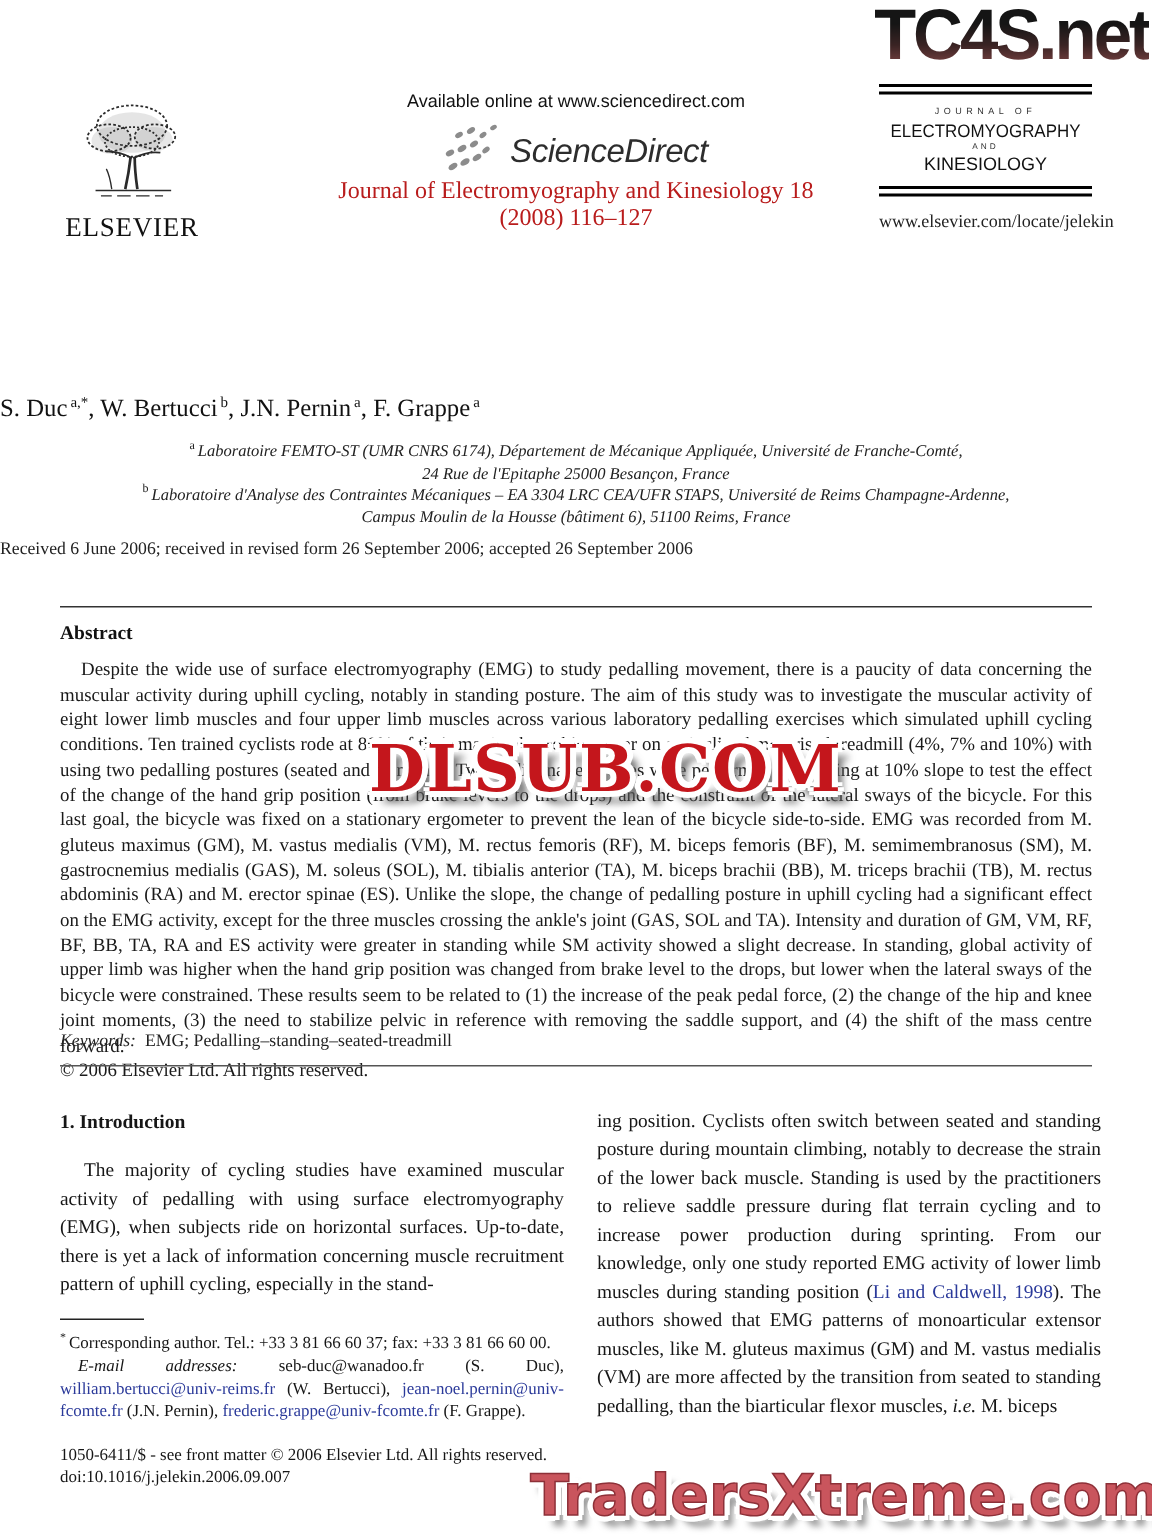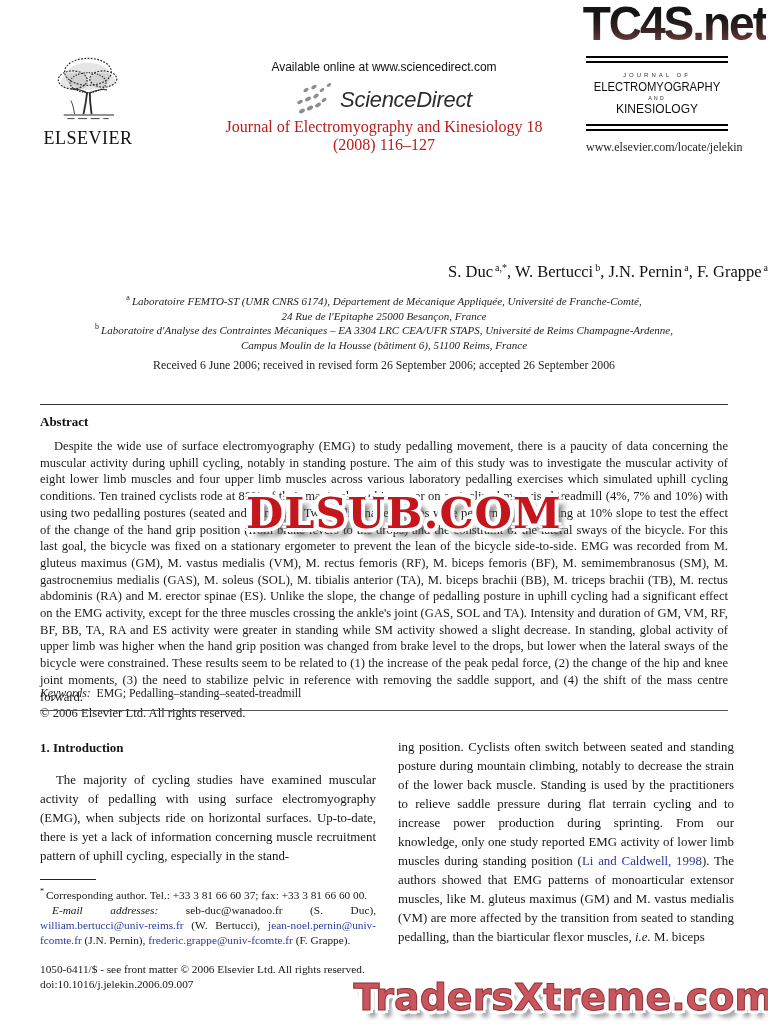--- a/index.html
+++ b/index.html
@@ -31,44 +31,44 @@
     font-family:"DejaVu Sans","Liberation Sans",sans-serif;font-weight:bold;
     font-size:38px;line-height:1;letter-spacing:0px;color:#c9555d;
     -webkit-text-stroke:1px #8d3038;
     text-shadow:
       -3px -3px 0 #fff,3px -3px 0 #fff,-3px 3px 0 #fff,3px 3px 0 #fff,
       -4px 0 0 #fff,4px 0 0 #fff,0 -4px 0 #fff,0 4px 0 #fff,
       6px 7px 4px rgba(120,120,120,.75);
   }
   
   .header{position:absolute;top:52px;left:40px;right:40px;height:115px;}
-  .elsevier-logo{position:absolute;left:2px;top:0;width:92px;text-align:center;}
+  .elsevier-logo{position:absolute;left:2px;top:12px;width:92px;text-align:center;}
   .elsevier-word{font-size:18px;letter-spacing:.5px;color:#111;margin-top:0px;}
   .center-block{position:absolute;left:50%;transform:translateX(-50%);top:8px;width:360px;text-align:center;}
   .avail{font-family:"Liberation Sans",sans-serif;font-size:12px;color:#111;}
   .sd-row{display:flex;align-items:center;justify-content:center;gap:6px;margin-top:8px;font-style:italic;}
   .sd-word{font-family:"Liberation Sans",sans-serif;font-size:22px;color:#2d2d2d;letter-spacing:-.3px;}
   .journal-citation{font-size:16px;color:#b91c1c;}
   .right-block{position:absolute;right:0;top:4px;width:142px;text-align:center;}
   .dbl-rule{border-top:2px solid #000;border-bottom:2px solid #000;height:3px;}
   .jl-inner{padding:9px 0 8px 0;}
   .jl-line1{font-family:"Liberation Sans",sans-serif;font-size:6px;letter-spacing:3px;color:#333;}
   .jl-line2{font-family:"Liberation Sans",sans-serif;font-size:12px;letter-spacing:0px;color:#111;transform:scaleX(.94);margin-top:2px;}
   .jl-line3{font-family:"Liberation Sans",sans-serif;font-size:5.5px;letter-spacing:2px;color:#333;margin-top:1px;}
   .jl-line4{font-family:"Liberation Sans",sans-serif;font-size:12px;color:#111;margin-top:1px;}
   .locate-url{font-size:12px;color:#222;margin-top:9px;}
   
   .title{position:absolute;top:190px;left:30px;right:30px;text-align:center;
          font-size:23px;line-height:33px;color:#0e0e0e;}
-  .authors{position:absolute;top:262px;left:0;right:0;text-align:right;font-size:16.5px;color:#111;}
+  .authors{position:absolute;top:262px;left:0;right:0;text-align:left;font-size:16.5px;color:#111;}
   .authors sup{font-size:10px;margin-left:2px;}
   .affils{position:absolute;top:294px;left:40px;right:40px;text-align:center;
           font-style:italic;font-size:11px;line-height:14.5px;color:#222;}
   .affils sup{font-style:normal;font-size:8px;margin-right:2px;}
-  .received{position:absolute;top:358px;left:0;right:0;text-align:center;font-size:11.8px;color:#222;}
+  .received{position:absolute;top:358px;left:0;right:0;font-size:11.8px;color:#222;}
   .hr1{position:absolute;top:404px;left:40px;right:40px;border-top:1px solid #333;}
   
   .abs-head{position:absolute;top:414px;left:40px;font-size:13px;font-weight:bold;color:#111;}
   .abs-body{position:absolute;top:438px;left:40px;width:688px;font-size:12.6px;line-height:16.7px;
             text-align:justify;color:#1a1a1a;}
   .abs-body .first{text-indent:14px;display:block;}
   .abs-copy{display:block;margin-top:0px;}
   .keywords{position:absolute;top:686px;left:40px;width:688px;font-size:11.8px;color:#222;}
   .kw-label{font-style:italic;}
   .hr2{position:absolute;top:710px;left:40px;right:40px;border-top:1px solid #555;}

